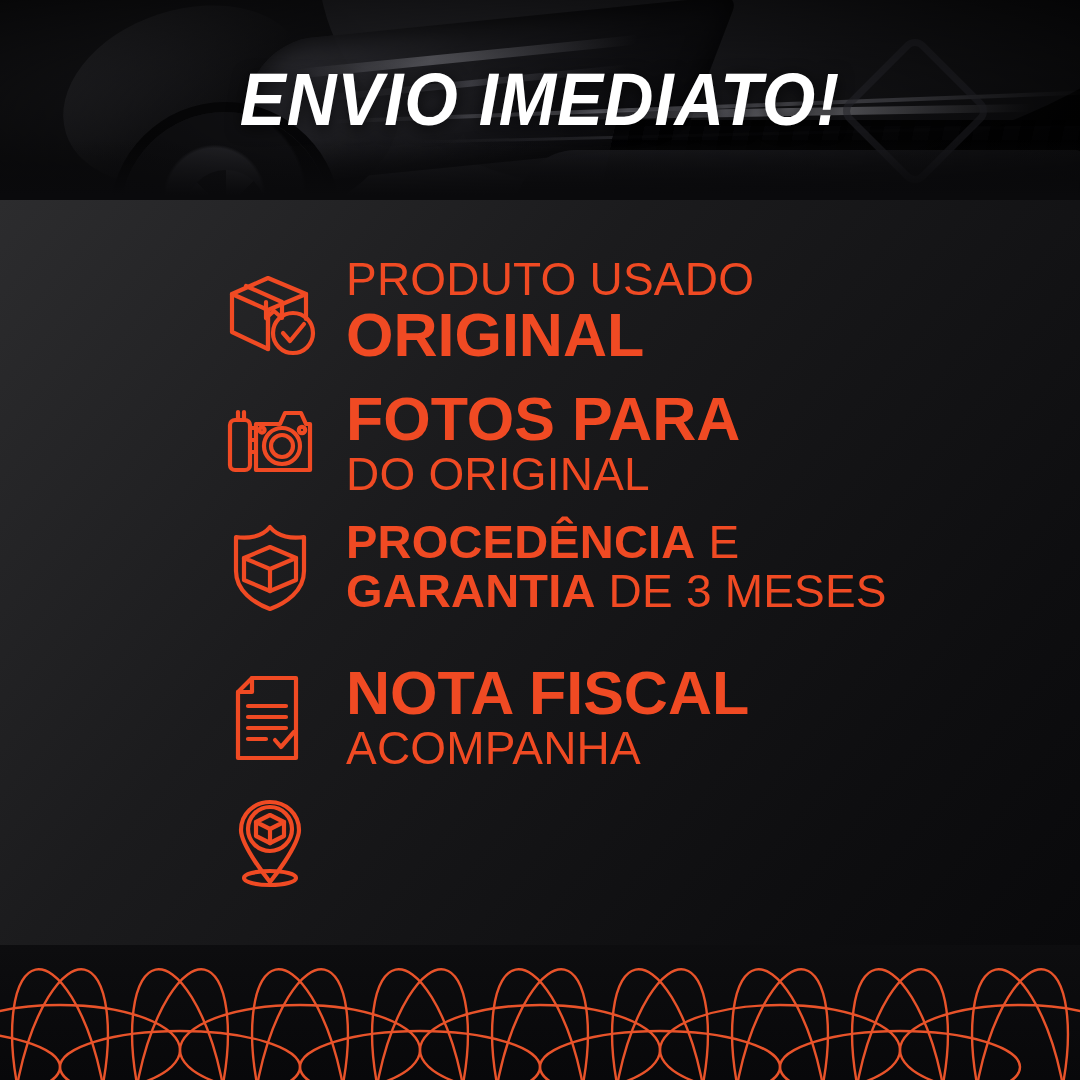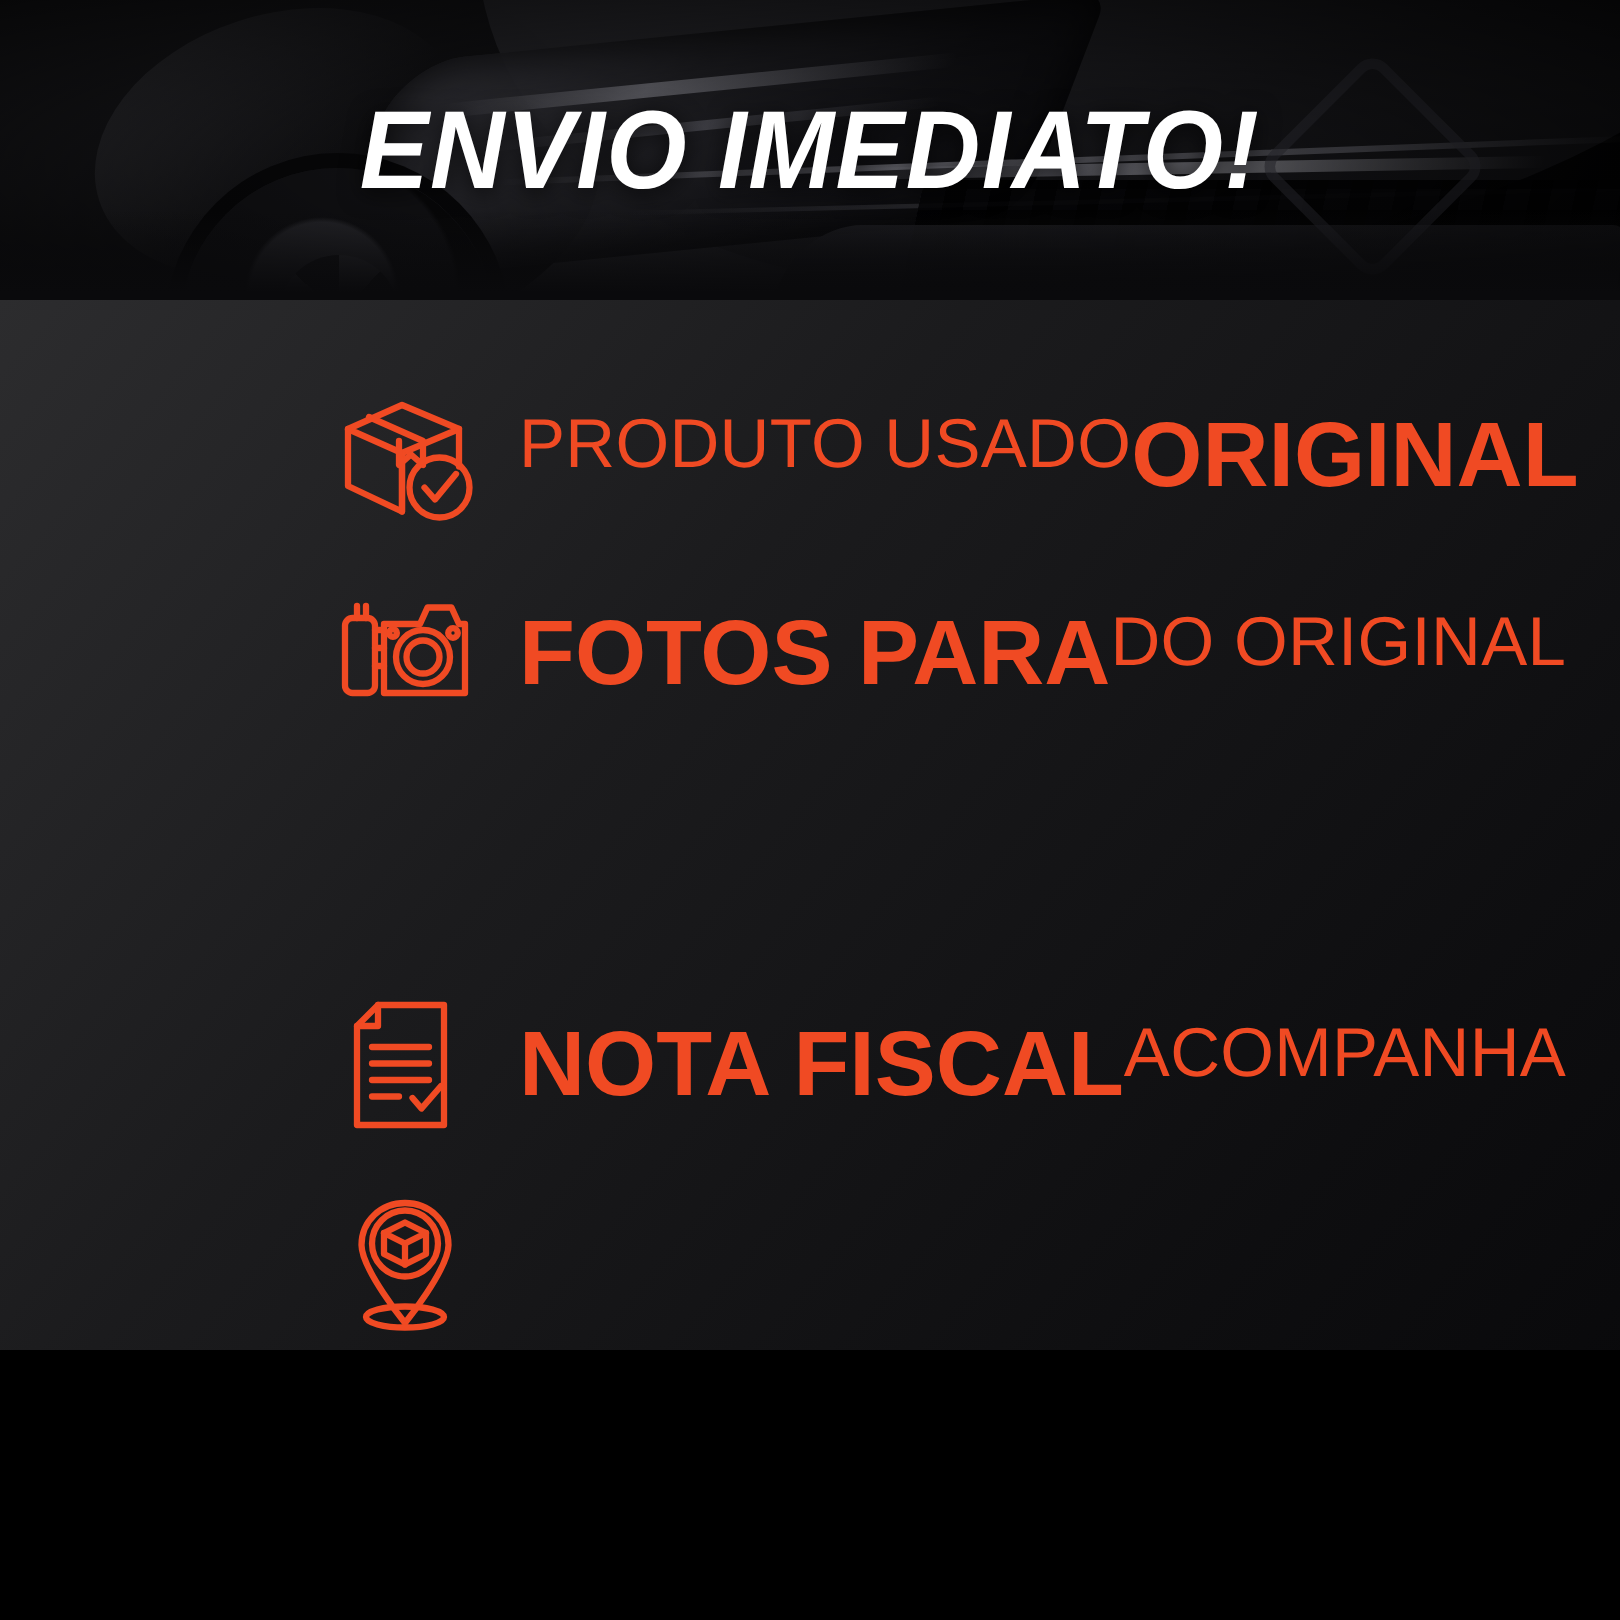--- a/index.html
+++ b/index.html
@@ -1,18 +1,18 @@
 <!DOCTYPE html>
 <html><head>
 <meta charset="utf-8">
 <style>
   html,body{margin:0;padding:0;background:#000;}
   body{width:1080px;height:1080px;overflow:hidden;font-family:"Liberation Sans",sans-serif;}
 
-  #page{position:relative;width:1080px;height:900px;background:#e5e5e5;overflow:hidden;}
+  #page{position:relative;width:1080px;height:1080px;background:#e5e5e5;overflow:hidden;}
 
   
   #header{position:absolute;left:0;top:0;width:1080px;height:200px;overflow:hidden;
           background:linear-gradient(118deg,#17171a 0%,#232327 22%,#2e2e33 40%,#1b1b1f 58%,#0d0d10 78%,#000 100%);}
   .carpart{position:absolute;pointer-events:none;}
   
   .hood{left:300px;top:-70px;width:900px;height:260px;border-radius:0 0 62% 38%/0 0 100% 100%;
         background:linear-gradient(160deg,#3a3a40,#1d1d21 55%,#101013);transform:skewX(-9deg);opacity:.95;}
   .hoodline{left:330px;top:105px;width:760px;height:4px;background:linear-gradient(90deg,rgba(150,150,158,0),#8d8d97 35%,#6d6d76 75%,rgba(0,0,0,0));
             transform:rotate(-2.2deg);border-radius:4px;opacity:.75;}
@@ -54,21 +54,21 @@
       letter-spacing:1px;transform:scaleX(.93);transform-origin:50% 50%;
       text-shadow:0 3px 16px rgba(0,0,0,.75);white-space:nowrap;}
 
   
   #body{position:absolute;left:0;top:200px;width:1080px;height:745px;
         background:linear-gradient(130deg,#2c2c2e 0%,#242426 18%,#1b1b1d 38%,#141416 60%,#0e0e10 80%,#09090b 100%);}
   #rows{position:absolute;left:0;top:0;width:1080px;height:745px;}
   .row{position:absolute;left:222px;display:flex;align-items:center;gap:28px;}
   .icon{width:96px;height:96px;flex:0 0 96px;display:flex;align-items:center;justify-content:center;}
   .icon svg{display:block;}
-  .txt{display:flex;flex-direction:row;justify-content:flex-start;}
+  .txt{display:flex;flex-direction:column;justify-content:flex-start;}
   .line{color:#f04a23;white-space:nowrap;line-height:1.04;letter-spacing:.2px;}
   .l-reg{font-weight:normal;font-size:46px;}
   .l-bold{font-weight:bold;font-size:61px;letter-spacing:0px;}
   .mix{white-space:nowrap;}
   .mix b{font-weight:bold;font-size:47px;}
   .mix span{font-weight:normal;font-size:46px;}
 
   #r1{top:56px;}
   #r2{top:188px;}
   #r3{top:318px;}
@@ -138,20 +138,38 @@
             <circle cx="80" cy="34" r="3.2"></circle>
             <circle cx="40" cy="34" r="2.6"></circle>
           </svg>
         </div>
         <div class="txt">
           <div class="line l-bold">FOTOS PARA</div>
           <div class="line l-reg">DO ORIGINAL</div>
         </div>
       </div>
 
+      <div class="row" id="r3">
+        <div class="icon">
+          <svg width="96" height="96" viewBox="0 0 96 96" fill="none" stroke="#f04a23" stroke-width="4.2" stroke-linecap="round" stroke-linejoin="round">
+            <path d="M48 8 C40 18 26 20 14 18 L14 52 C14 72 32 84 48 90 C64 84 82 72 82 52 L82 18 C70 20 56 18 48 8 Z"></path>
+            <path d="M48 28 L74 39 L48 50 L22 39 Z"></path>
+            <path d="M22 39 L22 61 L48 72 L48 50"></path>
+            <path d="M74 39 L74 61 L48 72"></path>
+          </svg>
+        </div>
+        <div class="txt">
+          <div class="line mix">
+            <b>PROCEDÊNCIA</b><span> E</span>
+          </div>
+          <div class="line mix">
+            <b>GARANTIA</b><span> DE 3 MESES</span>
+          </div>
+        </div>
+      </div>
 
       <div class="row" id="r4">
         <div class="icon">
           <svg width="96" height="96" viewBox="0 0 96 96" fill="none" stroke="#f04a23" stroke-width="4.2" stroke-linecap="round" stroke-linejoin="round">
             <path d="M30 8 L74 8 L74 88 L16 88 L16 22 Z"></path>
             <path d="M30 8 L30 22 L16 22"></path>
             <path d="M26 36 L64 36 M26 47 L64 47 M26 58 L64 58 M26 69 L44 69"></path>
             <path d="M53 70 L59 77 L72 62"></path>
           </svg>
         </div>

